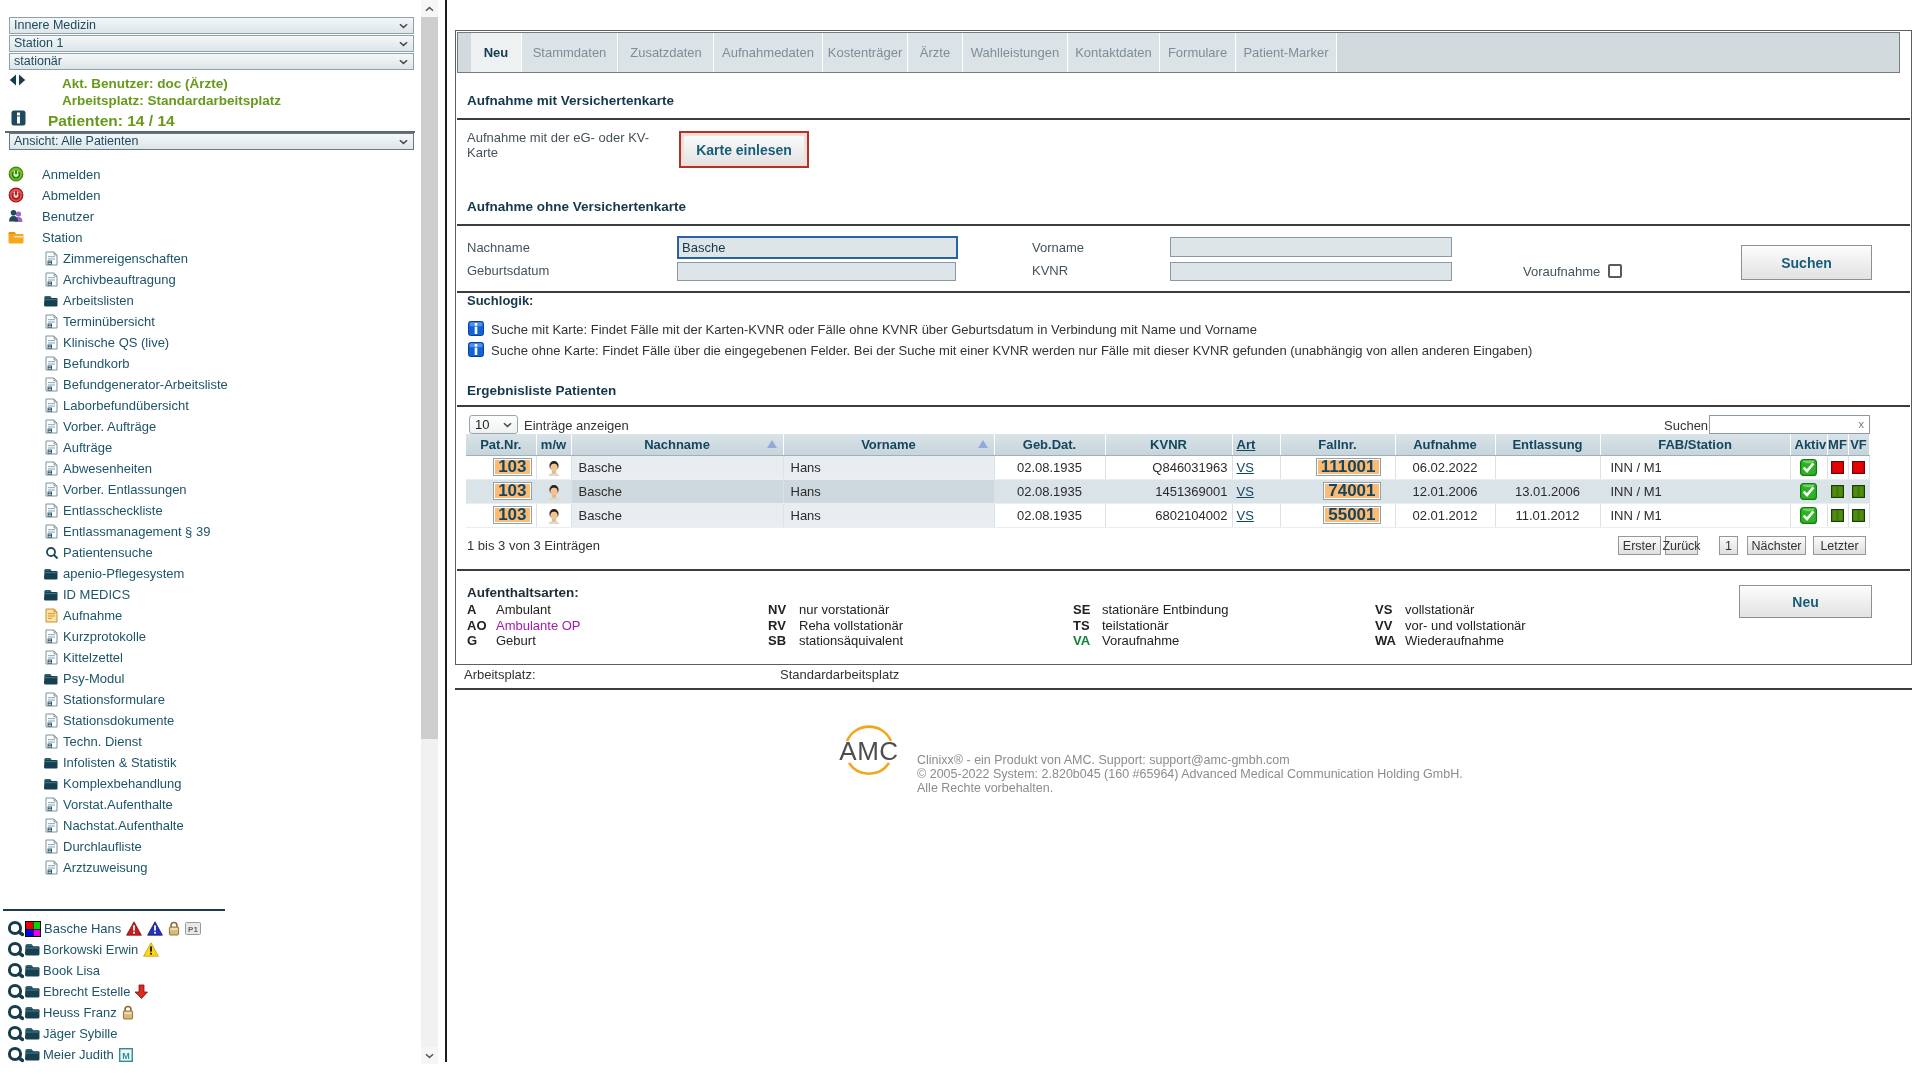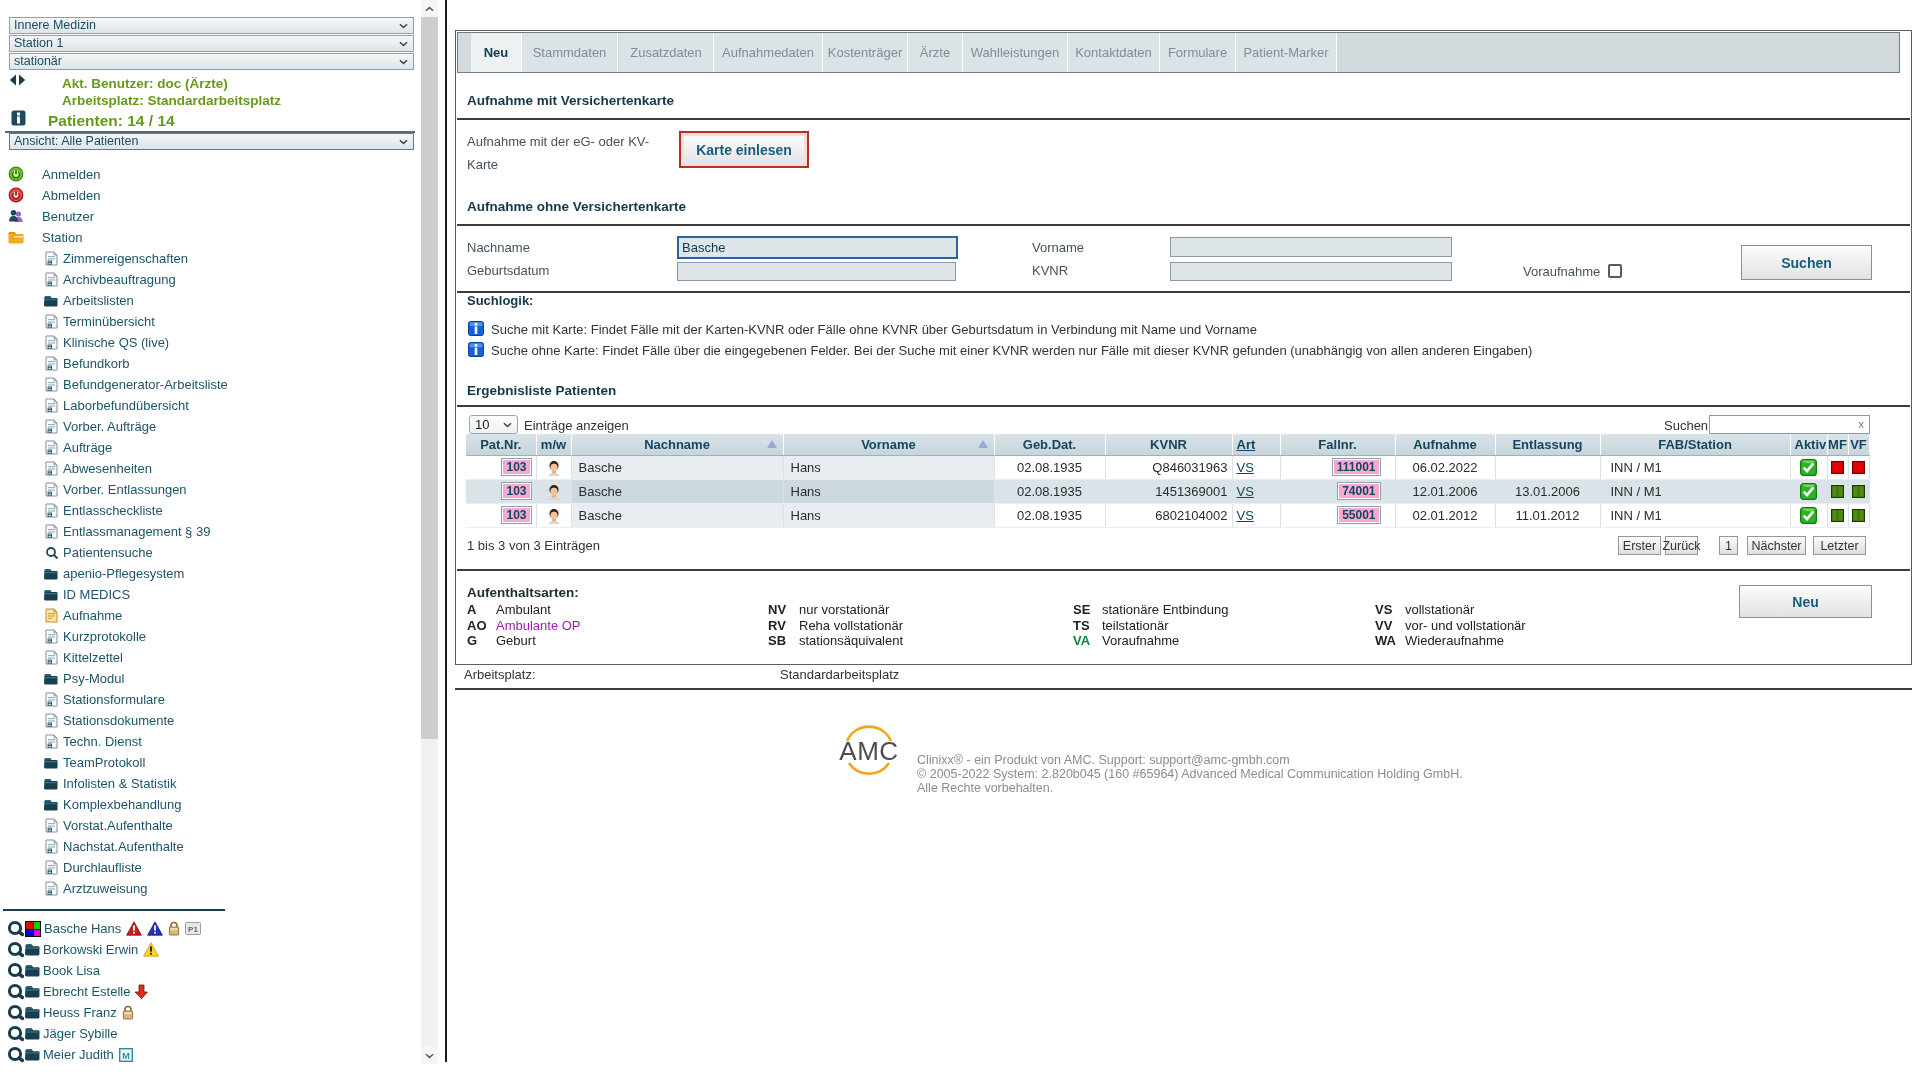--- a/index.html
+++ b/index.html
@@ -58,22 +58,22 @@
 
 #rtab { position:absolute; left:10px; top:403px; width:1403px; border-collapse:collapse; table-layout:fixed; }
 #rtab th { background:linear-gradient(#d9e3e8,#c6d4db); color:#14475e; font-size:13px; height:21px;
   border-right:1px solid #fff; border-bottom:1px solid #9fb0ba; position:relative; padding:0 4px; }
 #rtab td { height:24px; font-size:13px; color:#2b2b2b; border-right:1px solid #d9e2e7;
   border-bottom:1px solid #e8eef1; padding:0 4px; overflow:hidden; }
 #rtab tr.odd td { background:#fff; }
 #rtab tr.odd td.srt { background:#e7edf0; }
 #rtab tr.ev td { background:#dae3e8; }
 #rtab tr.ev td.srt { background:#cdd9df; }
-.nbox { display:inline-block; border:1px solid #93a1aa; background:#f9a8d4;
-  box-shadow:inset 0 0 0 1px #fff; color:#14475e; font-weight:bold; font-size:12px;
+.nbox { display:inline-block; border:1px solid #93a1aa; background:#fdba74;
+  box-shadow:inset 0 0 0 1px #fff; color:#14475e; font-weight:bold; font-size:17px;
   padding:0 4px; height:18px; line-height:16px; }
 .vs { color:#14475e; text-decoration:underline; }
 .sortarr { position:absolute; right:6px; top:6px; width:0; height:0;
   border-left:5px solid transparent; border-right:5px solid transparent; border-bottom:8px solid #96a8d8; }
 
 
 #wsrow { position:absolute; left:464px; top:667px; width:1456px; font-size:13px; color:#333; }
 #hline { position:absolute; left:455px; top:688px; width:1457px; height:2px; background:#3c3c3c; }
 #footer { position:absolute; left:917px; top:730px; color:#8c8c8c; font-size:12.5px; line-height:13.8px;margin-top:24px; }
 </style>
@@ -406,26 +406,20 @@
       <div class="mi l1">
         <svg class="ic1" style="width:13px;height:15px;">
           <use href="#doc"></use>
         </svg>
         <span>Techn. Dienst</span>
       </div>
       <div class="mi l1">
         <svg class="ic1" style="width:14px;height:12px;top:5px;left:44px;">
           <use href="#fold"></use>
         </svg>
-        <span>TeamProtokoll</span>
-      </div>
-      <div class="mi l1">
-        <svg class="ic1" style="width:14px;height:12px;top:5px;left:44px;">
-          <use href="#fold"></use>
-        </svg>
         <span>Infolisten &amp; Statistik</span>
       </div>
       <div class="mi l1">
         <svg class="ic1" style="width:14px;height:12px;top:5px;left:44px;">
           <use href="#fold"></use>
         </svg>
         <span>Komplexbehandlung</span>
       </div>
       <div class="mi l1">
         <svg class="ic1" style="width:13px;height:15px;">
@@ -563,21 +557,21 @@
       <div class="tab" style="left:365px;width:85px;">Kostenträger</div>
       <div class="tab" style="left:450px;width:55px;">Ärzte</div>
       <div class="tab" style="left:505px;width:105px;">Wahlleistungen</div>
       <div class="tab" style="left:610px;width:92px;">Kontaktdaten</div>
       <div class="tab" style="left:702px;width:76px;">Formulare</div>
       <div class="tab" style="left:778px;width:101px;">Patient-Marker</div>
     </div>
 
   <div class="hd" style="left:11px;top:62px;">Aufnahme mit Versichertenkarte</div>
   <div class="rule" style="top:87px;"></div>
-  <div class="lbl" style="left:11px;top:99px;line-height:23px;">Aufnahme mit der eG- oder KV-<br>Karte</div>
+  <div class="lbl" style="left:11px;top:99px;line-height:15px;">Aufnahme mit der eG- oder KV-<br>Karte</div>
   <div class="btn3d" style="left:223px;top:100px;width:130px;height:37px;border:2px solid #b03229;box-shadow:inset 0 0 0 3px #f6ddd9;">Karte einlesen</div>
 
   <div class="hd" style="left:11px;top:168px;">Aufnahme ohne Versichertenkarte</div>
   <div class="rule" style="top:193px;"></div>
   <div class="lbl" style="left:11px;top:209px;">Nachname</div>
   <div class="inp" style="left:221px;top:205px;width:281px;height:23px;border:2px solid #2a61a2;color:#14384a;line-height:19px;padding:0 3px;">Basche</div>
   <div class="lbl" style="left:11px;top:232px;">Geburtsdatum</div>
   <div class="inp" style="left:221px;top:231px;width:279px;height:19px;"></div>
   <div class="lbl" style="left:576px;top:209px;">Vorname</div>
   <div class="inp" style="left:714px;top:206px;width:282px;height:20px;"></div>

